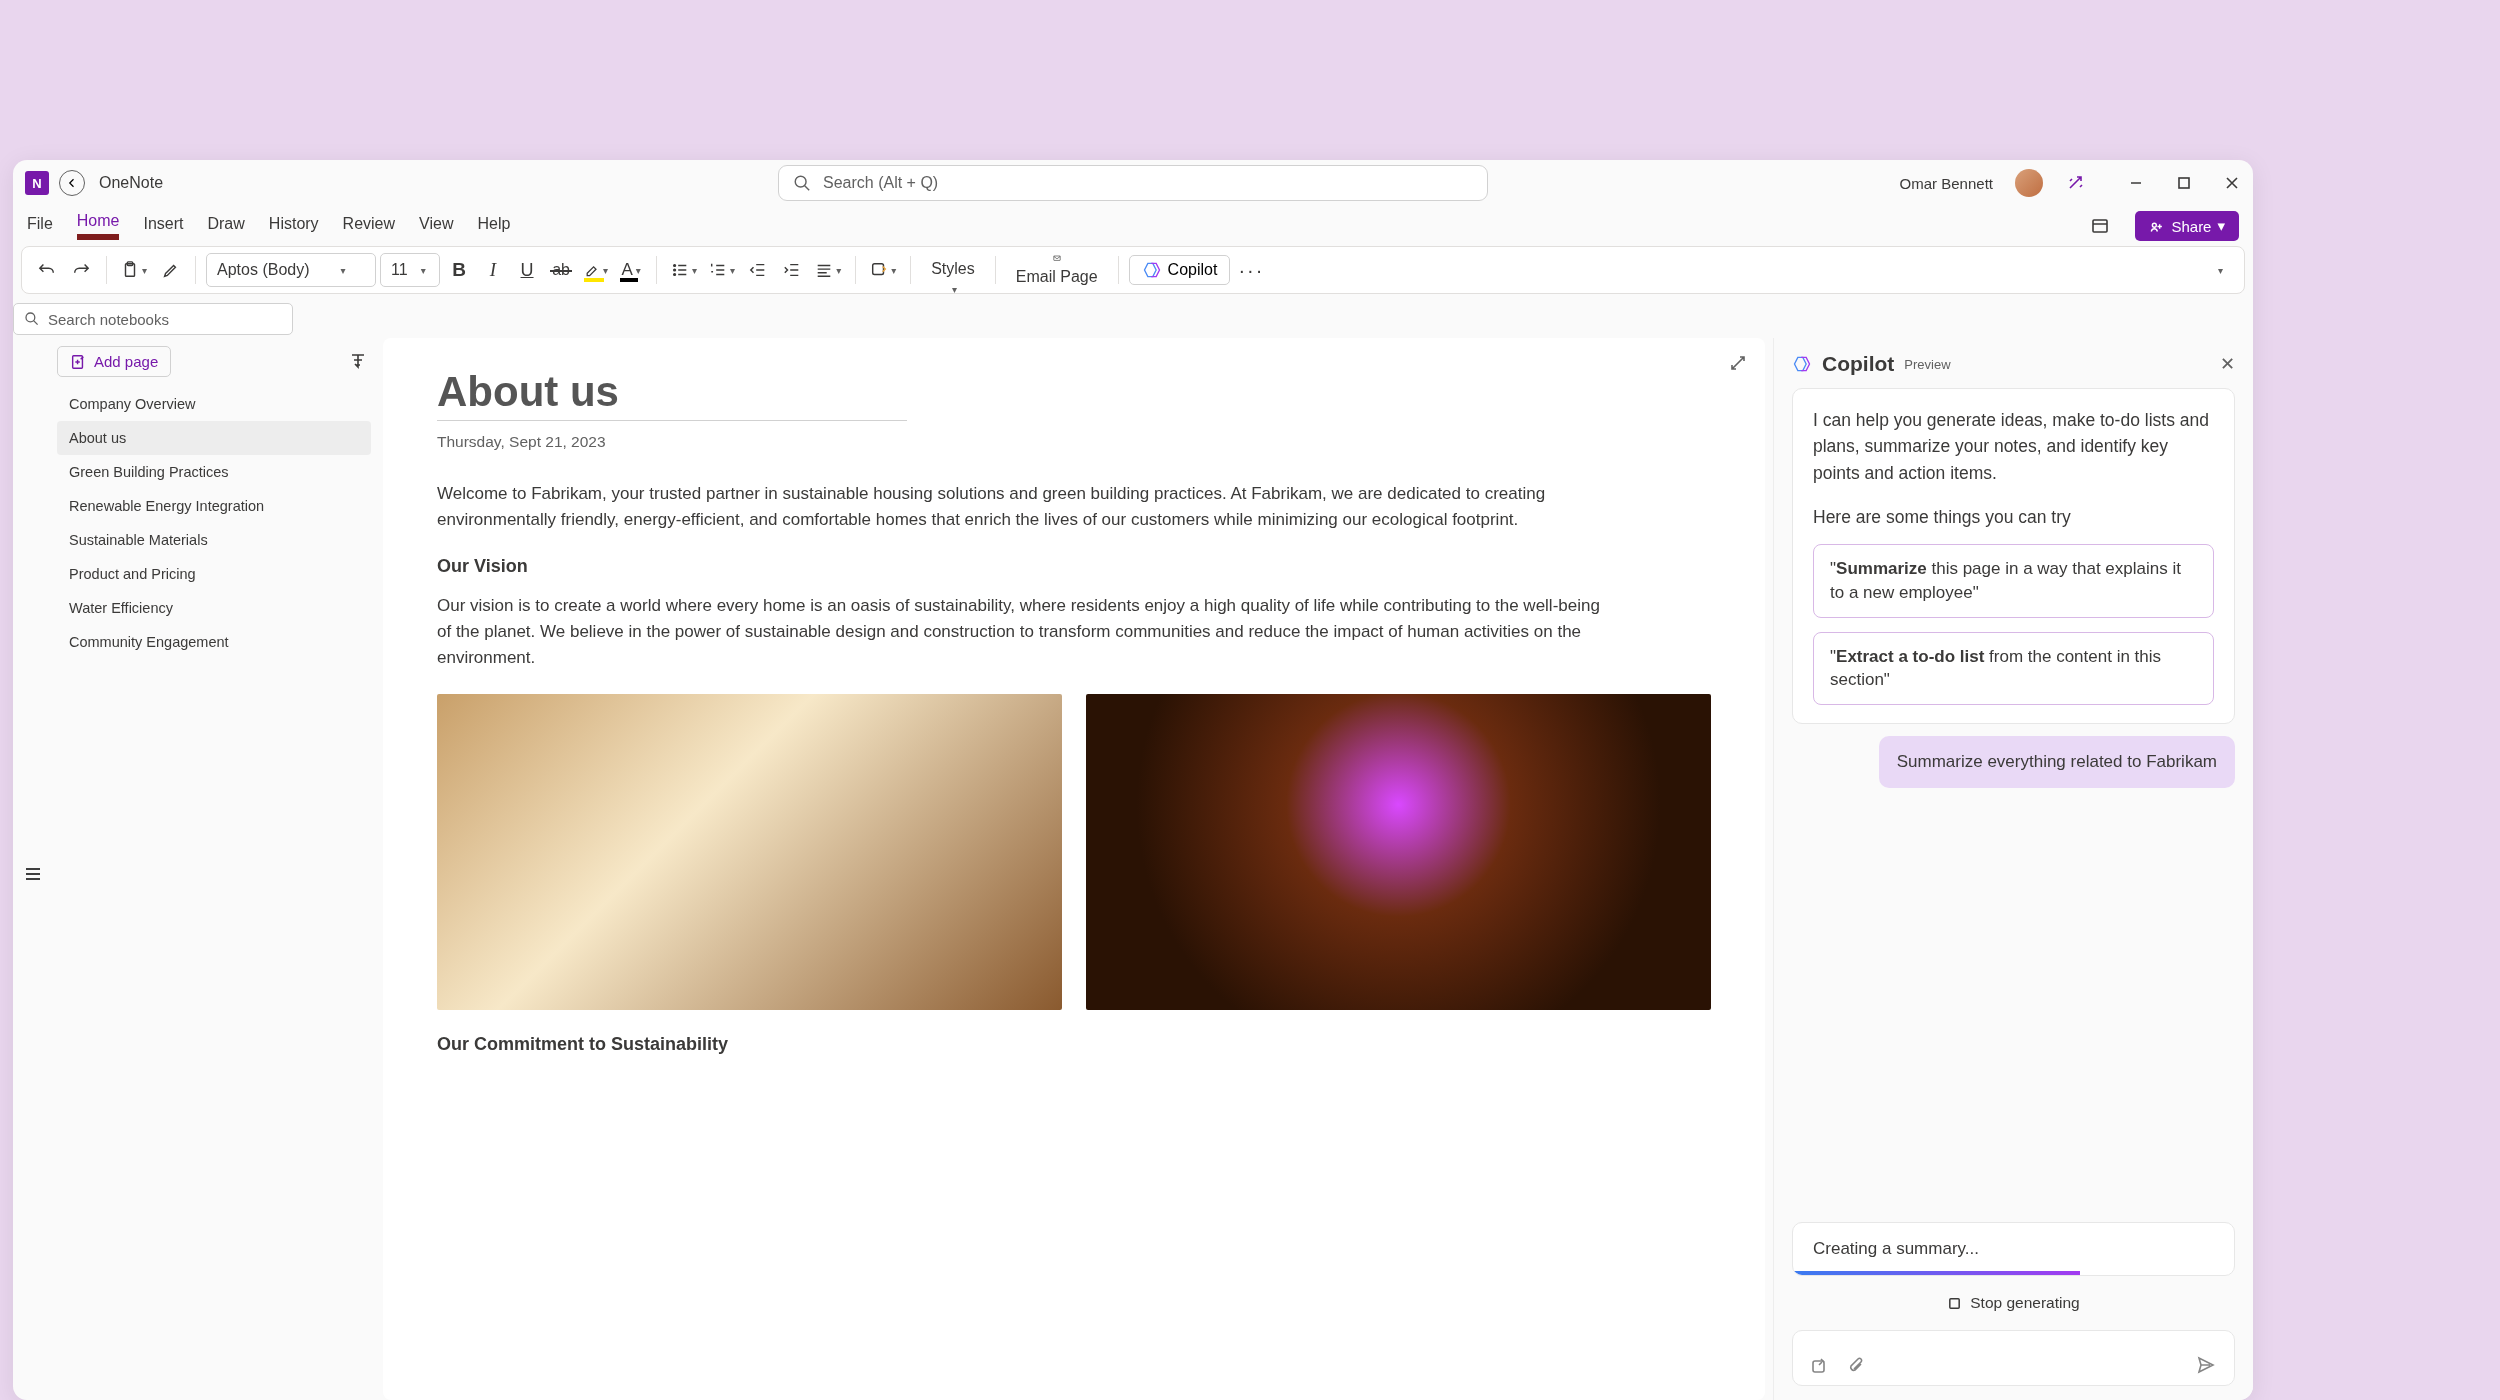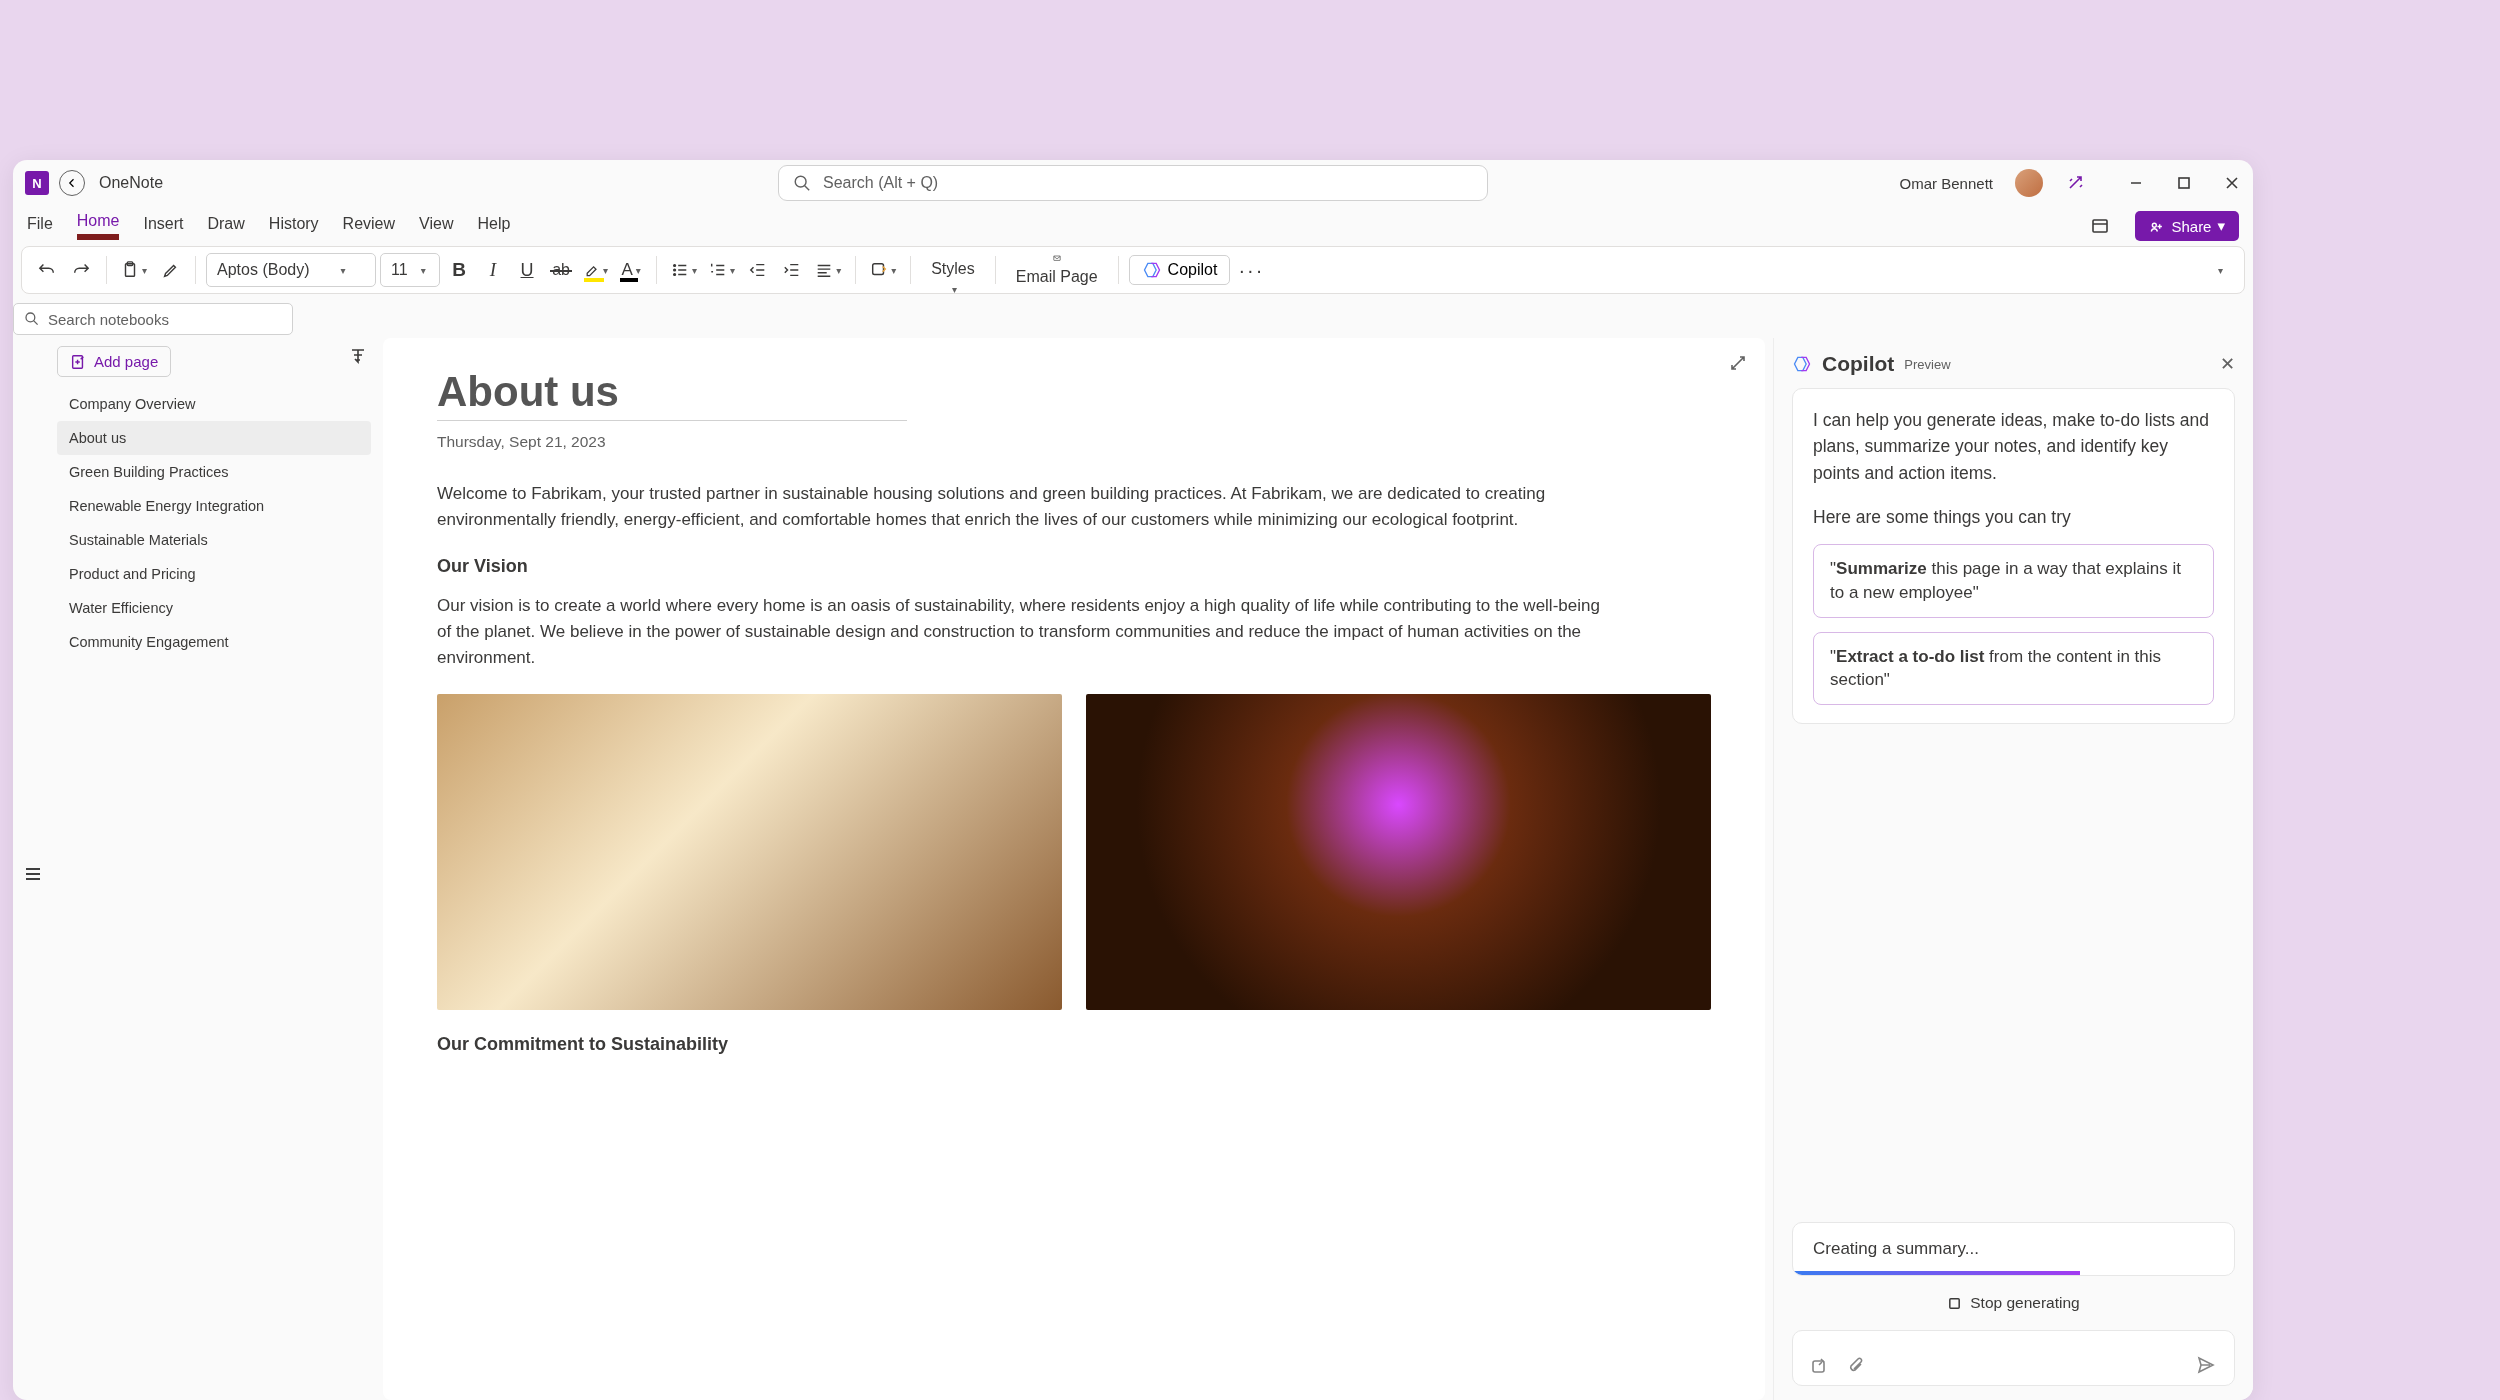--- a/index.html
+++ b/index.html
@@ -43,21 +43,21 @@
 .toolbar .expand { margin-left:auto; }
 .highlighter-underline { position:absolute; bottom:4px; left:4px; right:8px; height:4px; background:#ffe600; }
 .fontcolor-underline { position:absolute; bottom:4px; left:4px; right:8px; height:4px; background:#000; }
 
 
 .content-row { flex:1; display:flex; overflow:hidden; }
 .hamburger { width:40px; padding-top:10px; display:flex; justify-content:center; }
 
 
 .sidebar { width:330px; padding:8px 12px 0 4px; display:flex; flex-direction:column; }
-.sidebar .add-row { display:flex; align-items:flex-start; gap:8px; margin-bottom:10px; }
+.sidebar .add-row { display:flex; align-items:center; gap:8px; margin-bottom:10px; }
 .sidebar .add-page { border:1px solid #d1d1d1; border-radius:5px; padding:6px 12px; display:flex; align-items:center; gap:8px; color:#7719aa; font-size:15px; cursor:pointer; }
 .sidebar .sort-icon { margin-left:auto; width:22px; cursor:pointer; color:#3b3a39; }
 .sidebar .page-item { padding:9px 12px; font-size:14.5px; color:#3b3a39; border-radius:4px; cursor:pointer; }
 .sidebar .page-item.active { background:#ededed; }
 
 
 .main-canvas { flex:1; background:#fff; border-radius:8px; margin:0 8px 0 0; padding:30px 54px; position:relative; overflow:auto; }
 .main-canvas .expand-icon { position:absolute; top:16px; right:18px; cursor:pointer; color:#616161; }
 .search-row { height:38px; display:flex; align-items:center; padding-right:22px; }
 .search-row .box { width:280px; height:32px; border:1px solid #d1d1d1; border-radius:5px; background:#fff; display:flex; align-items:center; padding:0 10px; gap:8px; color:#616161; font-size:15px;}
@@ -354,20 +354,21 @@
         <span class="close">✕</span>
       </div>
 
       <div class="intro-card">
         <div>I can help you generate ideas, make to-do lists and plans, summarize your notes, and identify key points and action items.</div>
         <div class="subtitle">Here are some things you can try</div>
         <div class="suggestion">"<b>Summarize</b><span> this page in a way that explains it to a new employee"</span></div>
         <div class="suggestion">"<b>Extract a to-do list</b><span> from the content in this section"</span></div>
       </div>
 
+      <div class="user-bubble">Summarize everything related to Fabrikam</div>
 
       <div class="status-card">
         <span>Creating a summary...</span>
         <div class="bar"></div>
       </div>
       <div class="stop-row">
         <svg viewBox="0 0 16 16" width="15">
             <rect x="3" y="3" width="10" height="10" rx="1"></rect>
           </svg>
         <span>Stop generating</span>

